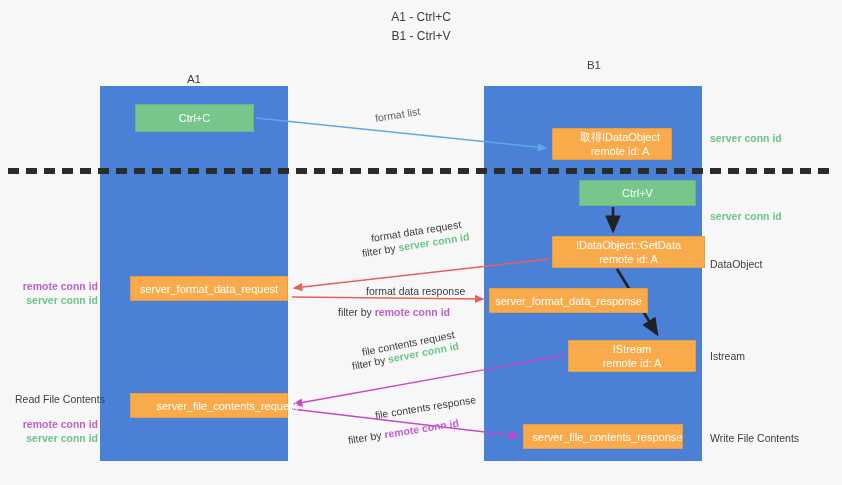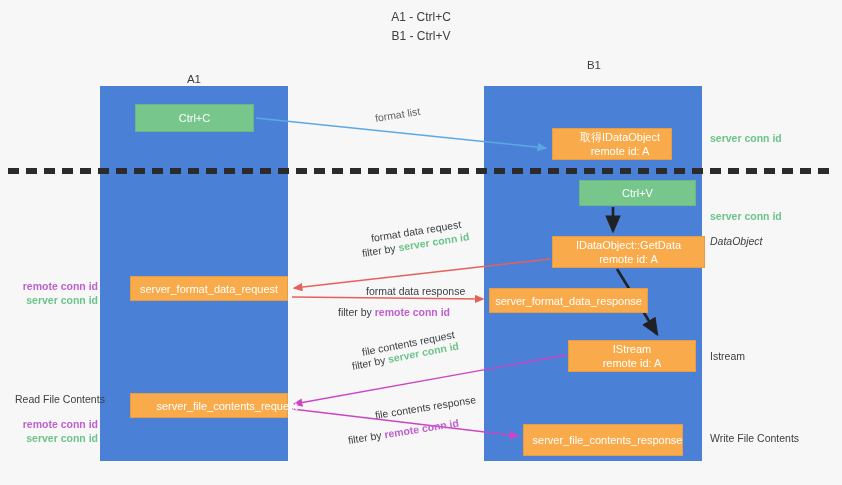--- a/index.html
+++ b/index.html
@@ -42,21 +42,21 @@
   .box.orange{background:#f9ab4b;}
 
   #box-ctrlc{left:135px;top:104px;width:119px;height:28px;}
   #box-getdataobject{left:552px;top:128px;width:120px;height:32px;padding-left:16px;}
   #box-ctrlv{left:547px;top:180px;width:117px;height:26px;margin-left:32px;}
   #box-getdata{left:552px;top:236px;width:153px;height:32px;}
   #box-fmt-req{left:130px;top:276px;width:158px;height:25px;}
   #box-fmt-resp{left:489px;top:288px;width:159px;height:25px;}
   #box-istream{left:568px;top:340px;width:128px;height:32px;}
   #box-file-req{left:130px;top:393px;width:158px;height:25px;padding-left:36px;}
-  #box-file-resp{left:523px;top:424px;width:160px;height:32px;padding-left:9px;}
+  #box-file-resp{left:523px;top:424px;width:160px;height:25px;padding-left:9px;}
 
   
   #divider{
     position:absolute;left:8px;top:168px;width:826px;height:6px;
     background:repeating-linear-gradient(to right,#2b2b2b 0 11px,transparent 11px 18px);
   }
 
   
   #wires{position:absolute;left:0;top:0;width:842px;height:485px;}
 
@@ -73,21 +73,21 @@
   #t-fmt-req2{left:362px;top:246px;}
   #t-fmt-resp{left:366px;top:284px;}
   #t-fmt-resp2{left:338px;top:305px;}
   #t-file-req{left:362px;top:345px;}
   #t-file-req2{left:352px;top:359px;}
   #t-file-resp{left:375px;top:408px;}
   #t-file-resp2{left:348px;top:433px;}
 
   #r-srv1{left:710px;top:131px;}
   #r-srv2{left:710px;top:209px;}
-  #r-dataobject{left:710px;top:234px;font-style:italic;}
+  #r-dataobject{left:710px;top:257px;}
   #r-istream{left:710px;top:349px;}
   #r-writefile{left:710px;top:431px;}
 
   #l-conn-a{left:10px;top:279px;text-align:right;width:88px;}
   #l-read{left:8px;top:392px;margin-left:7px;}
   #l-conn-b{left:10px;top:417px;text-align:right;width:88px;}
   .stack{display:block;}
 </style>
 </head>
 <body>

